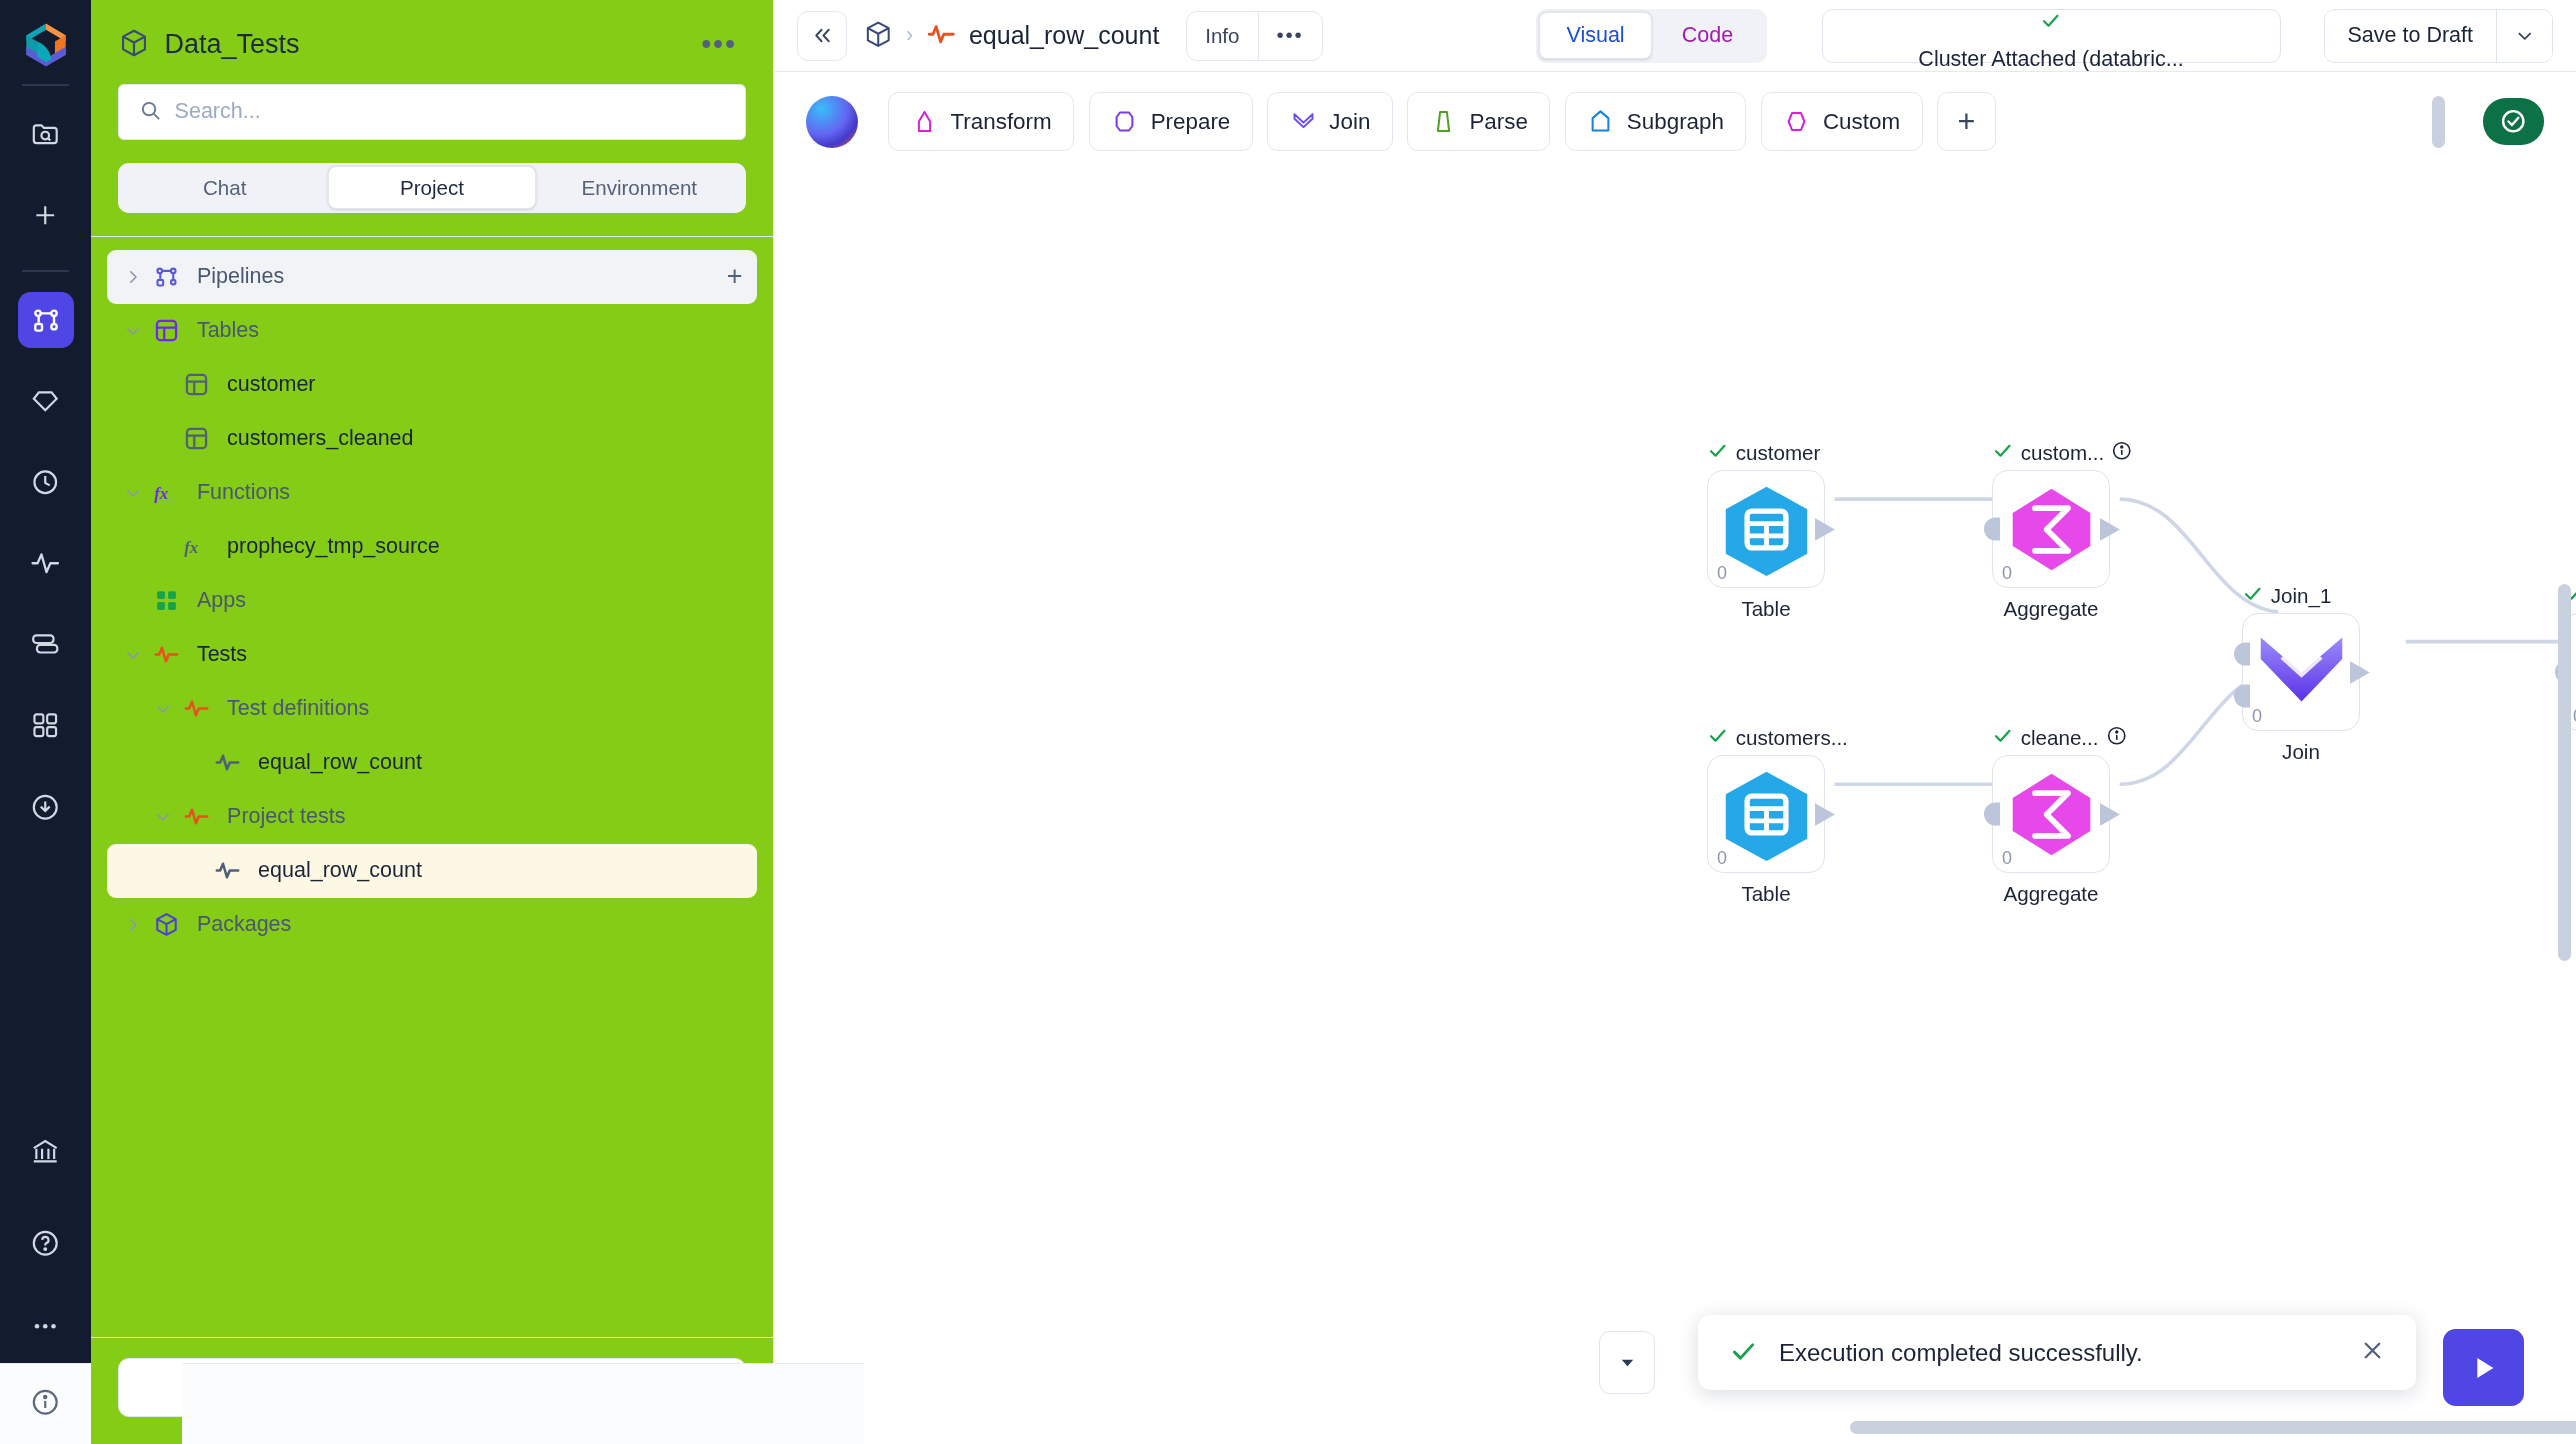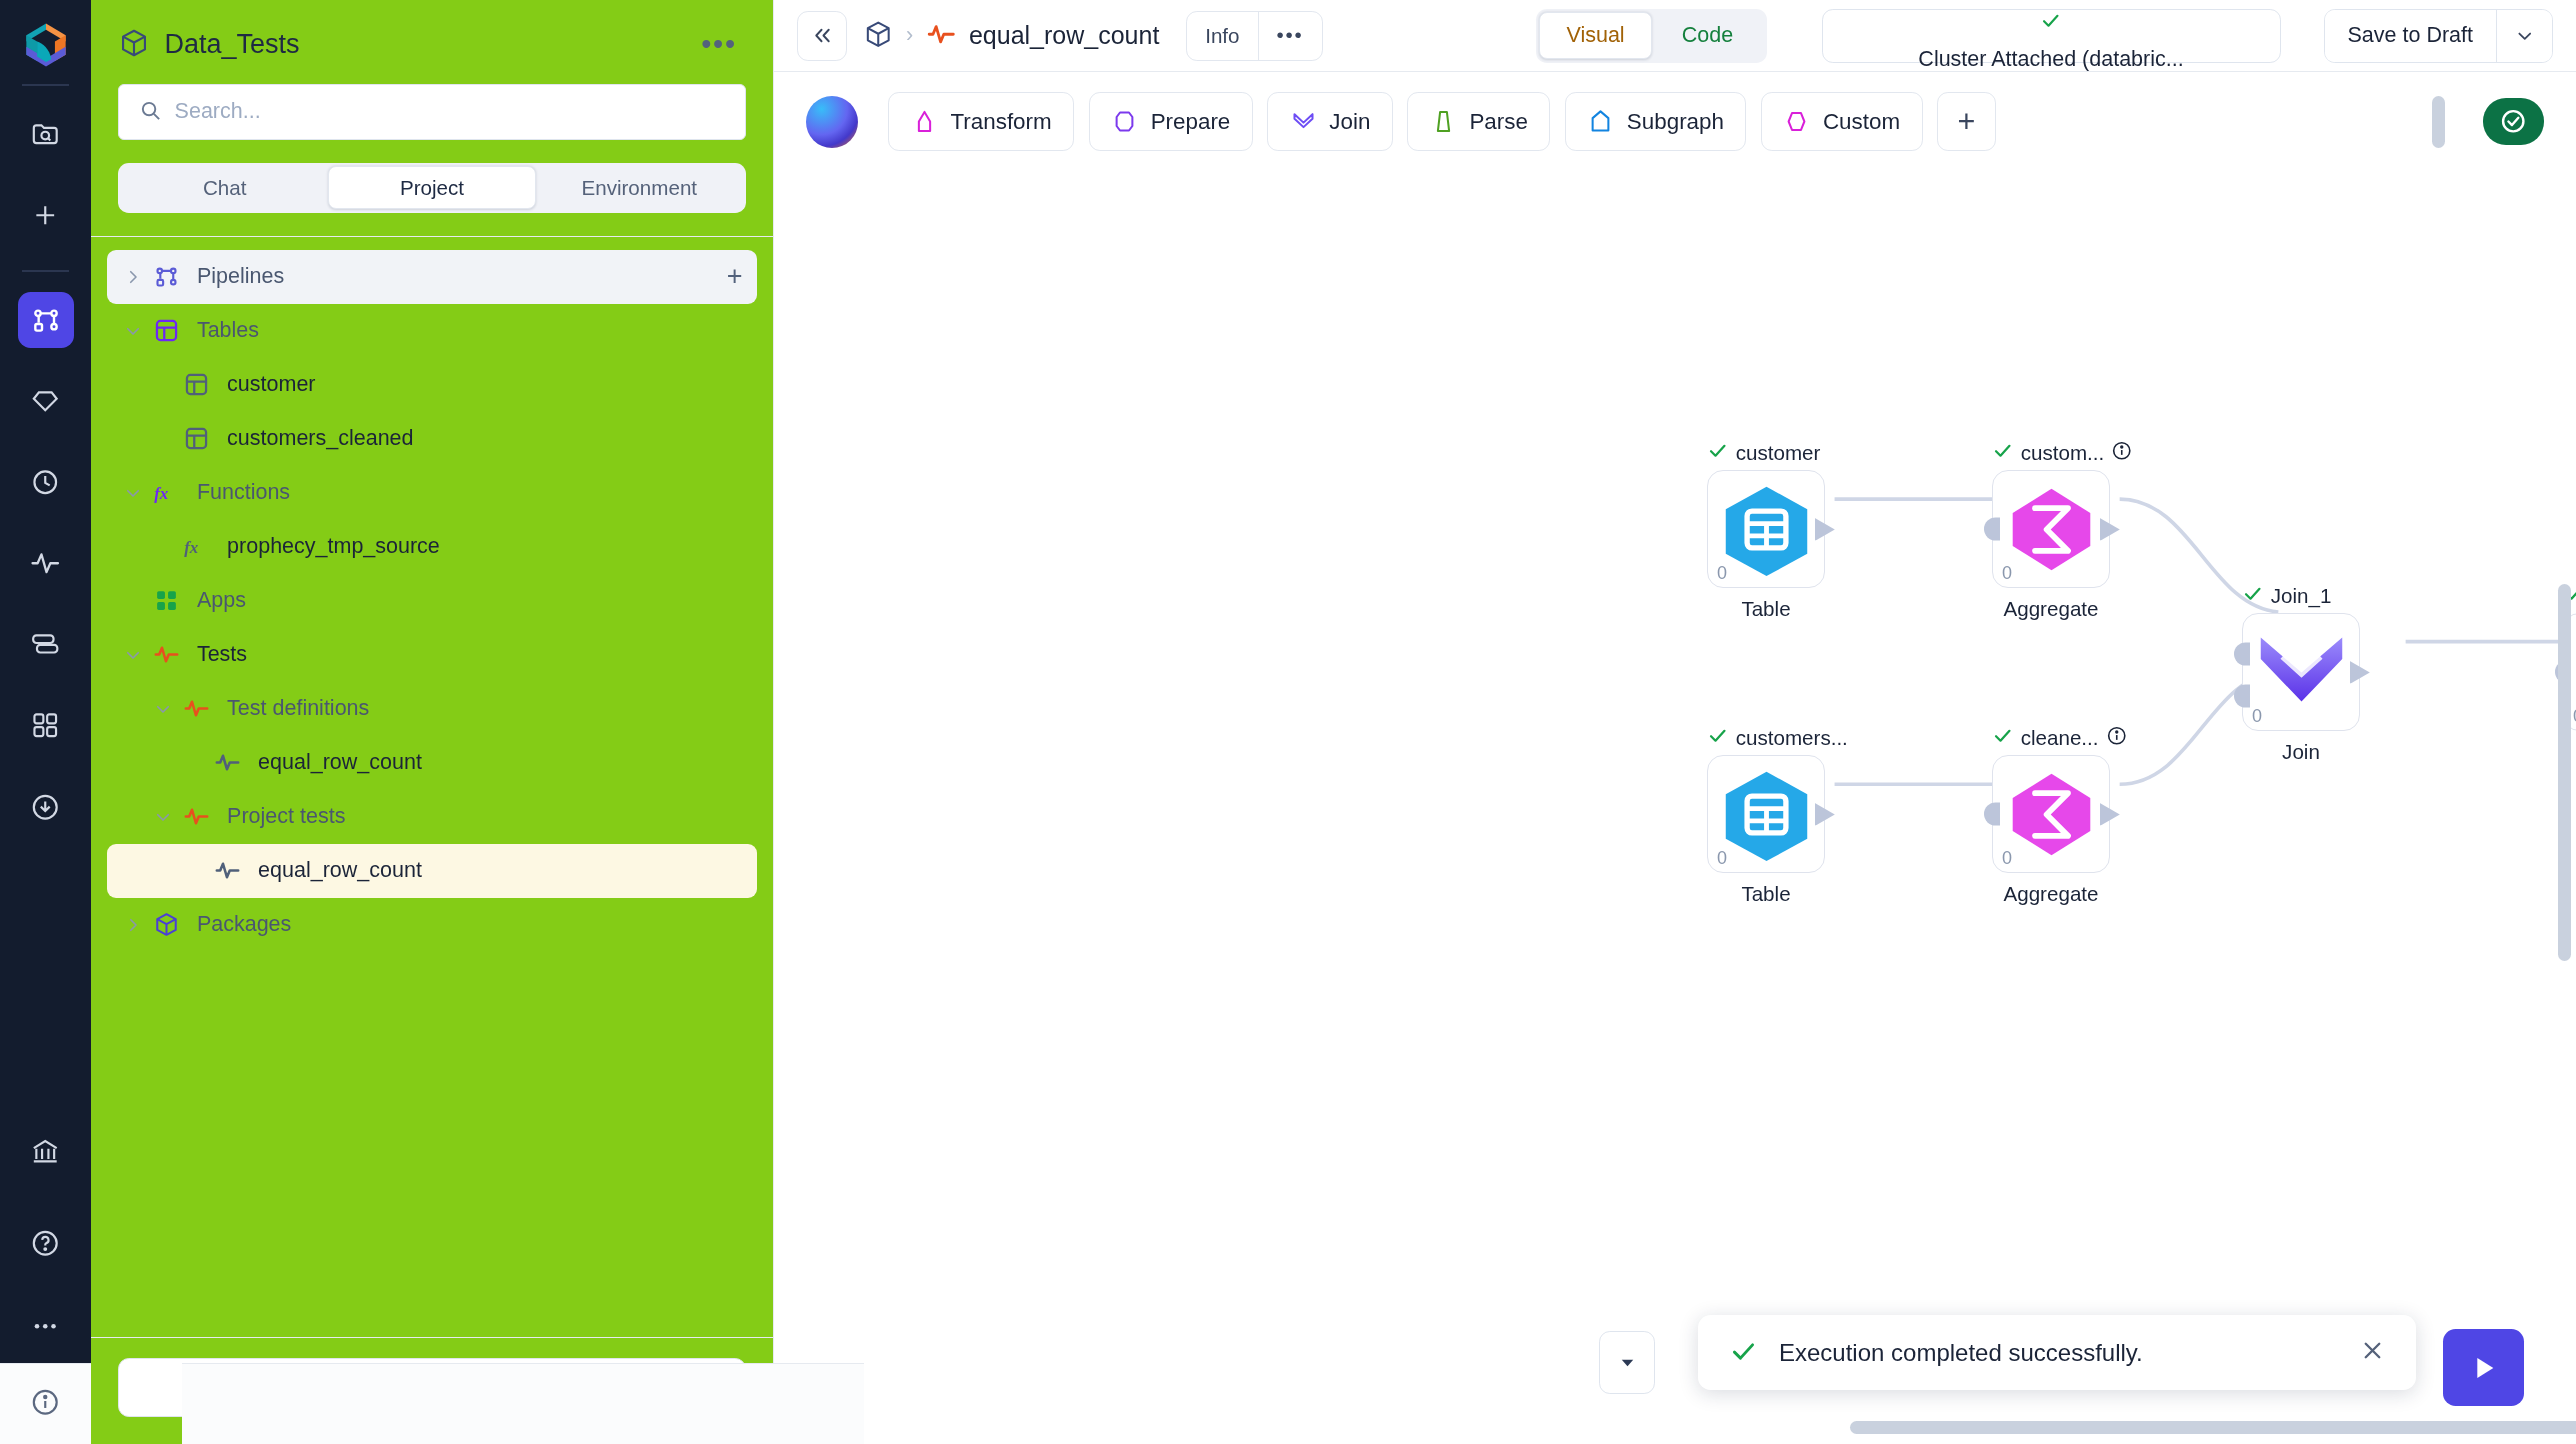--- a/index.html
+++ b/index.html
@@ -123,24 +123,24 @@
   }
   .info-group > div + div { border-left: 1.8px solid #e2e7ef; }
   .tb-spacer { flex: 1; }
 
   .vc-toggle {
     display: flex; background: #f0f2f7; border-radius: 10.8px; padding: 3.6px;
     height: 54px; width: 231px;
   }
   .vc-item {
     flex: 1; display: flex; align-items: center; justify-content: center;
-    font-size: 21.5px; color: #15803d; border-radius: 8px; cursor: pointer;
+    font-size: 21.5px; color: #a21caf; border-radius: 8px; cursor: pointer;
   }
   .vc-item.active {
-    background: #fff; color: #a16207;
+    background: #fff; color: #1d4ed8;
     box-shadow: 0 0.9px 2.7px rgba(20,30,60,.16); border: 0.9px solid #e2e7ef;
   }
   .cluster {
     height: 54px; min-width: 459px; border: 1.8px solid #dfe5ee; border-radius: 10.8px;
     background: #fff; display: flex; align-items: center; gap: 12.6px;
     padding: 0 18px; cursor: pointer; margin-left: 39px; flex-direction: column;
   }
   .cluster-txt { font-size: 21.5px; color: #1b2438; flex: 1; white-space: nowrap; }
   .save-group {
     display: flex; height: 54px; border: 1.8px solid #dfe5ee; border-radius: 10.8px;

